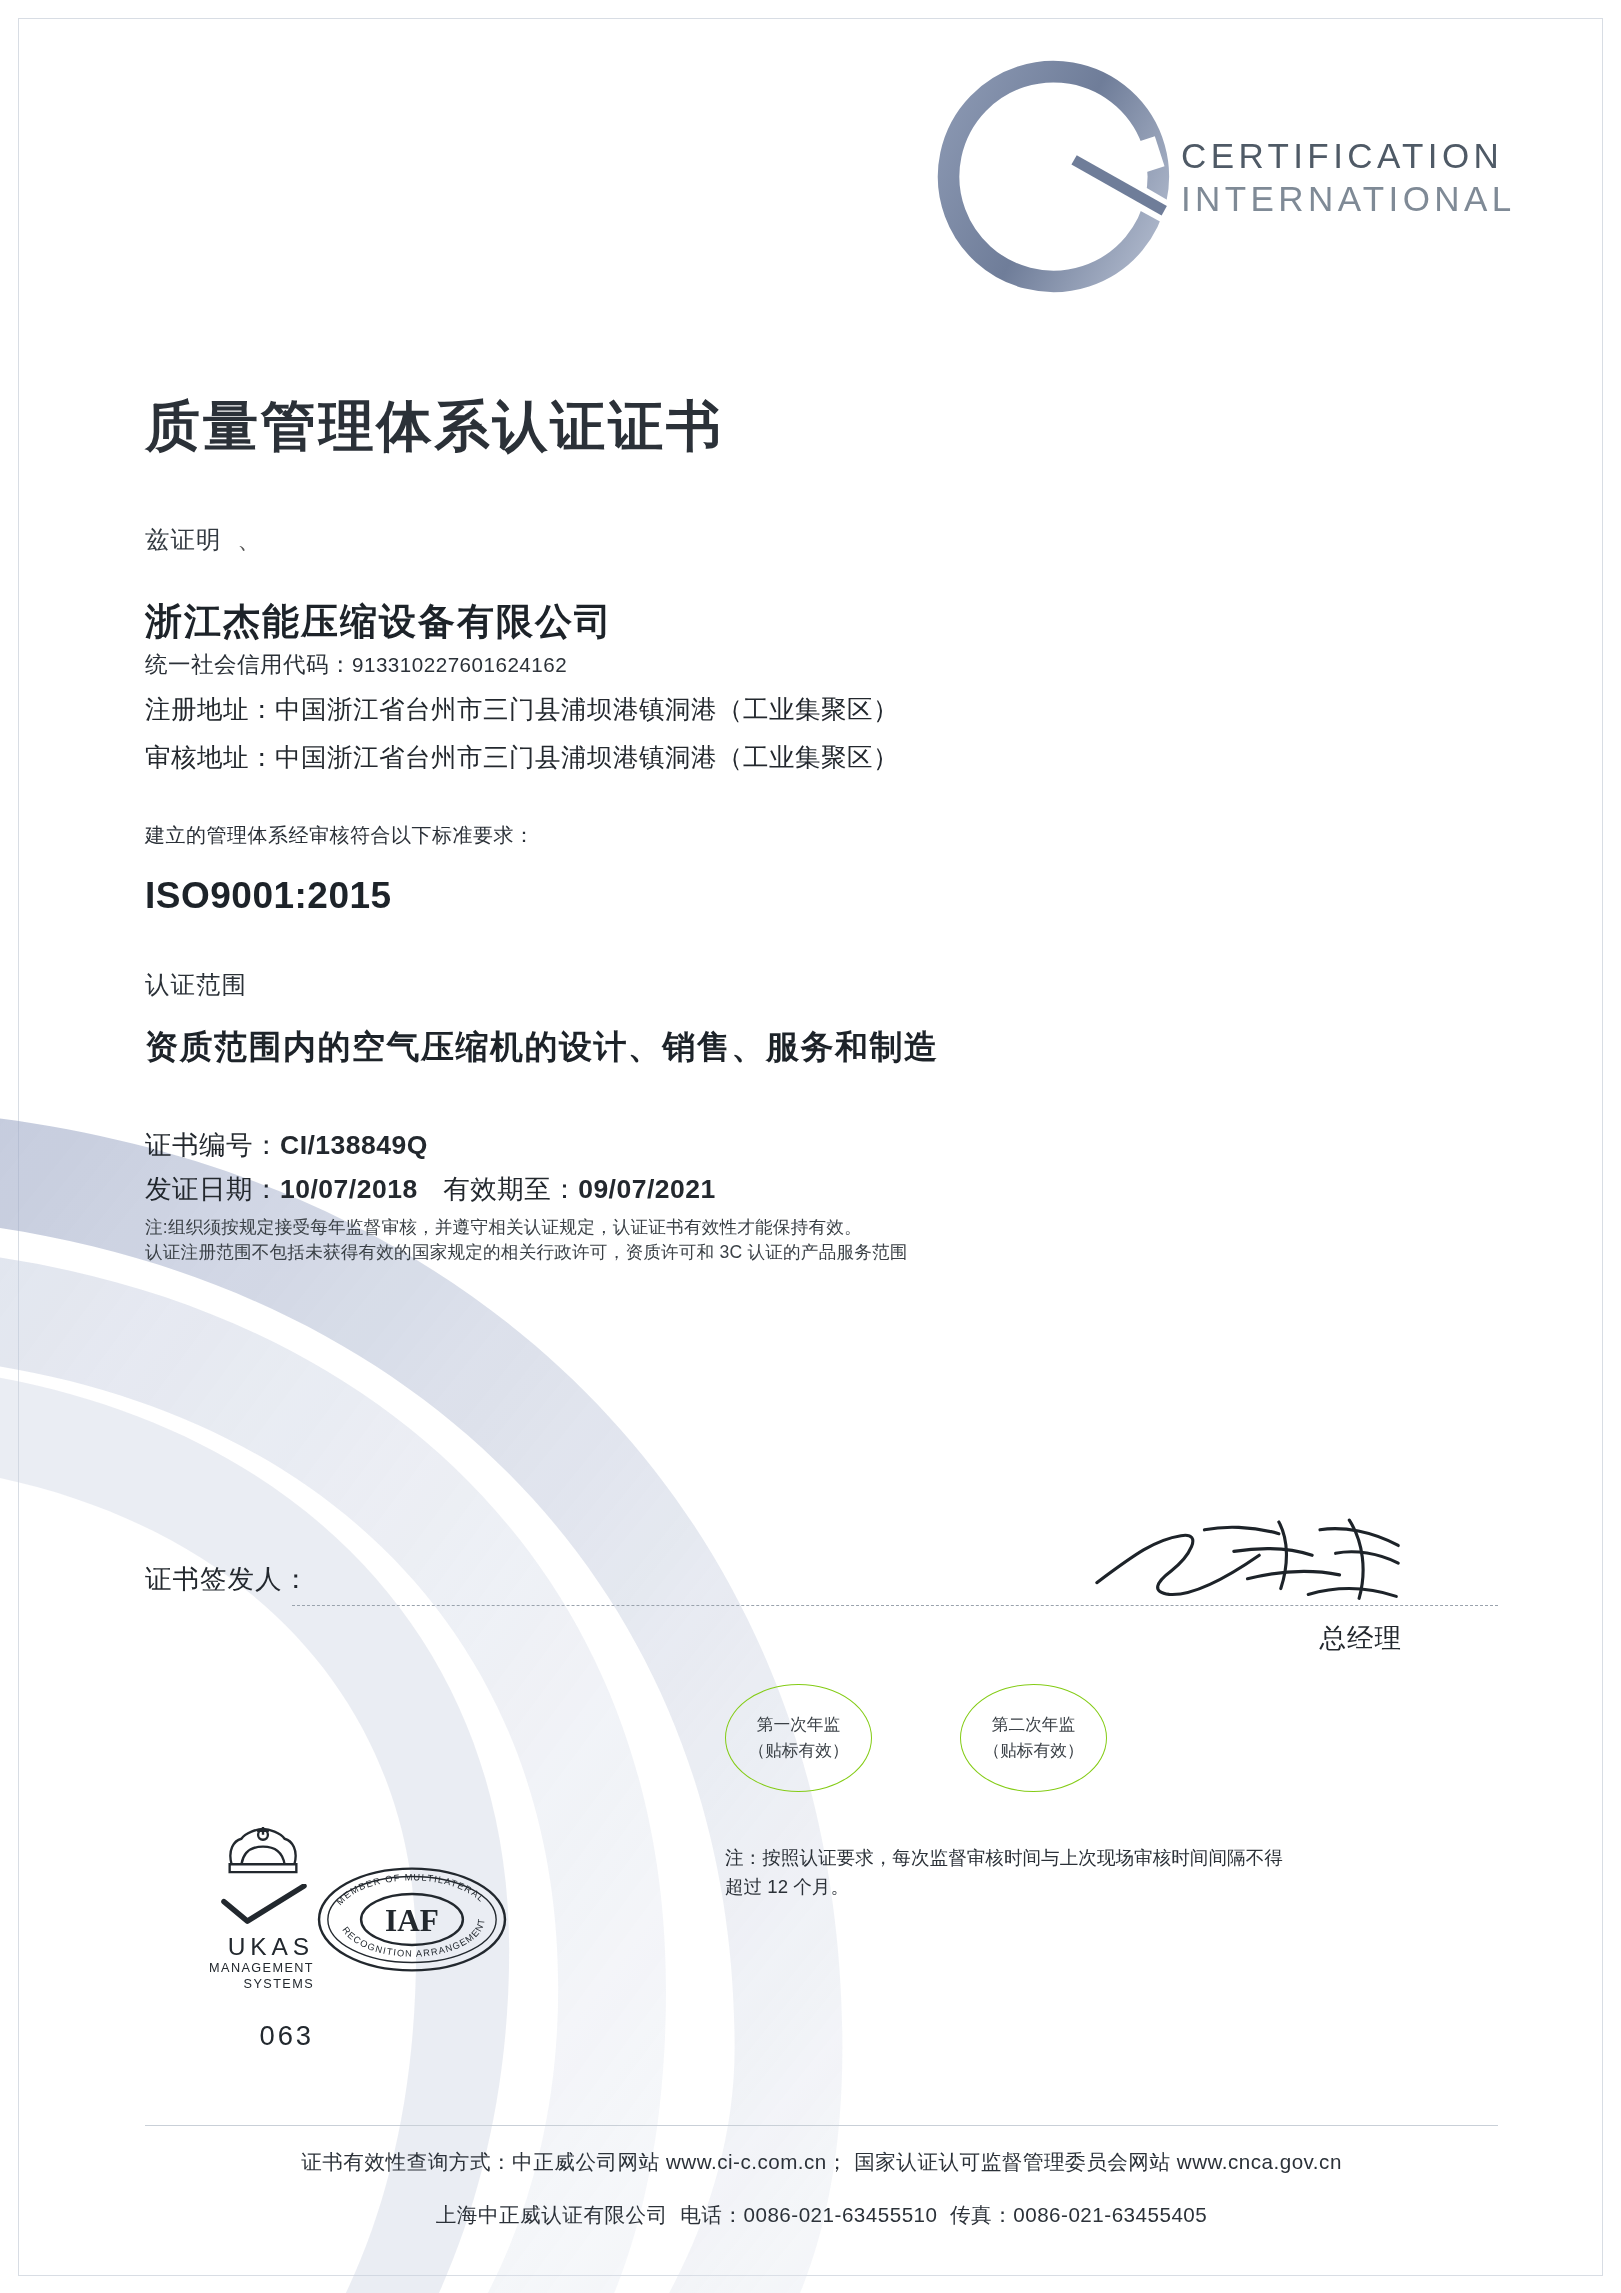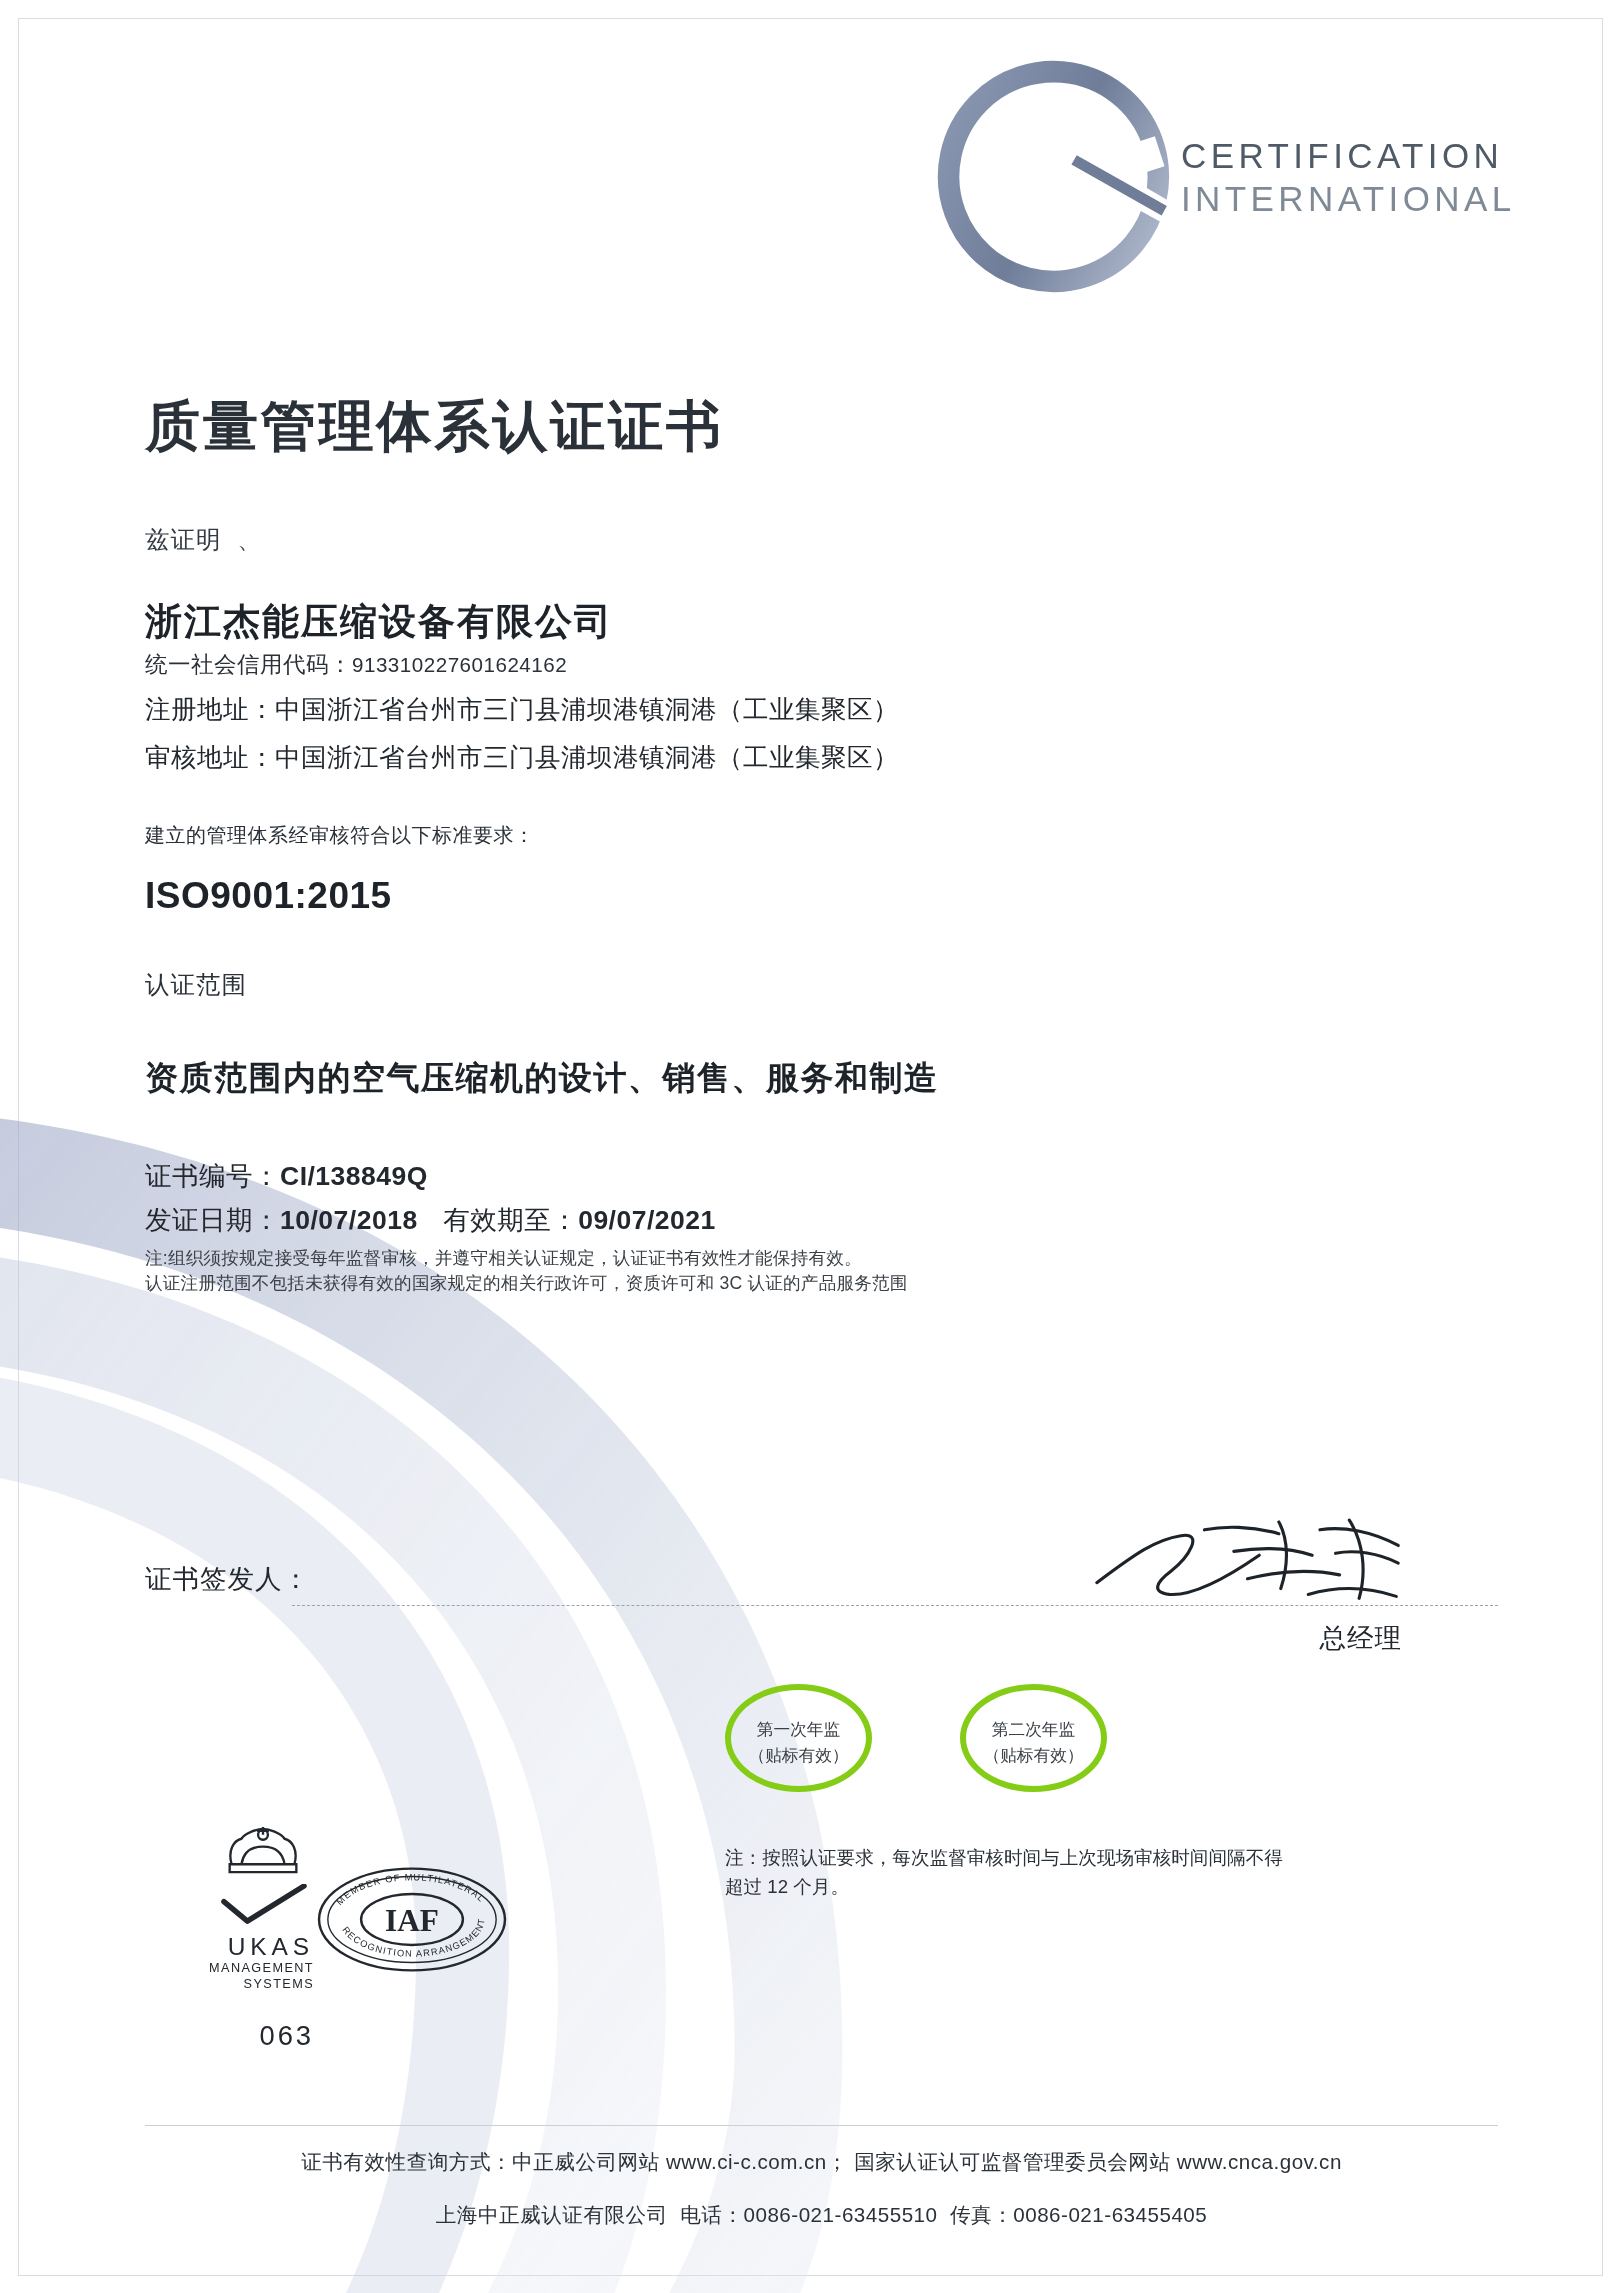--- a/index.html
+++ b/index.html
@@ -130,21 +130,21 @@
   .standard {
     font-size: 37px;
     font-weight: bold;
     color: #1d2329;
     letter-spacing: 0.5px;
     margin-bottom: 51px;
   }
   .scope-label {
     font-size: 24.5px;
     color: #2b3138;
-    margin-bottom: 55px;
+    margin-bottom: 24px;
     letter-spacing: 1px;
   }
   .scope-text {
     font-size: 33px;
     font-weight: bold;
     color: #1d2329;
     letter-spacing: 1.5px;
     margin-bottom: 57px;
   }
   .cert-no, .issue-line {
@@ -213,21 +213,21 @@
     position: absolute;
     left: 725px;
     top: 1684px;
     width: 451px;
     height: 127px;
   }
   .circ {
     position: absolute;
     width: 147px;
     height: 108px;
-    border: 6px solid #84cc16;
+    border: 1px solid #84cc16;
     border-radius: 50%;
     text-align: center;
     color: #3a4046;
     font-size: 16.7px;
     line-height: 25.5px;
     padding-top: 27.4px;
     box-sizing: border-box;
   }
   .circ.c1 { left: 0; top: 0; }
   .circ.c2 { left: 235px; top: 0; }

